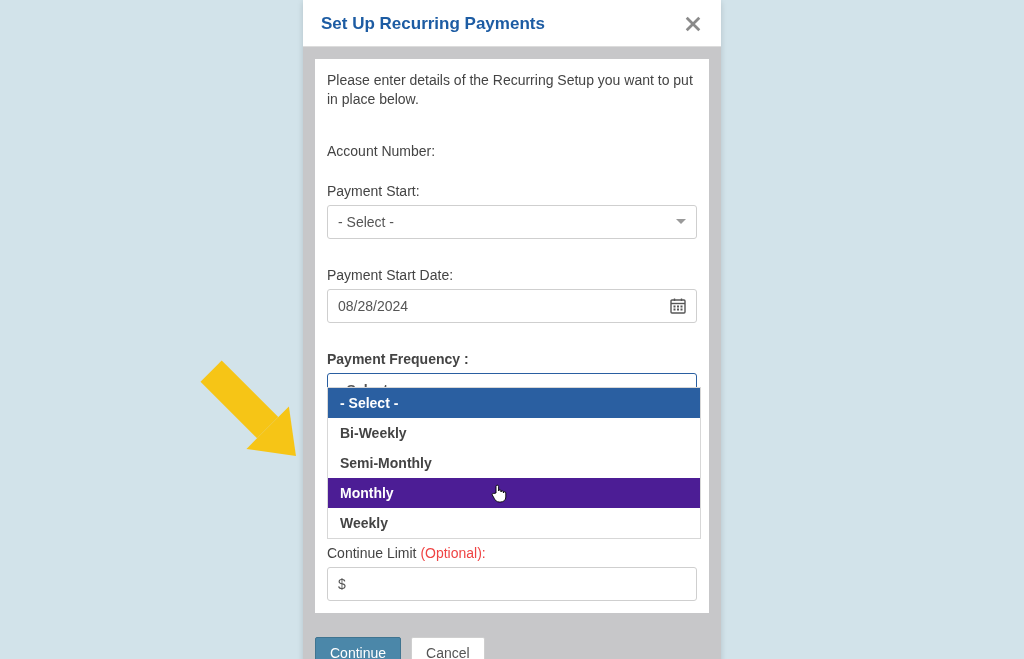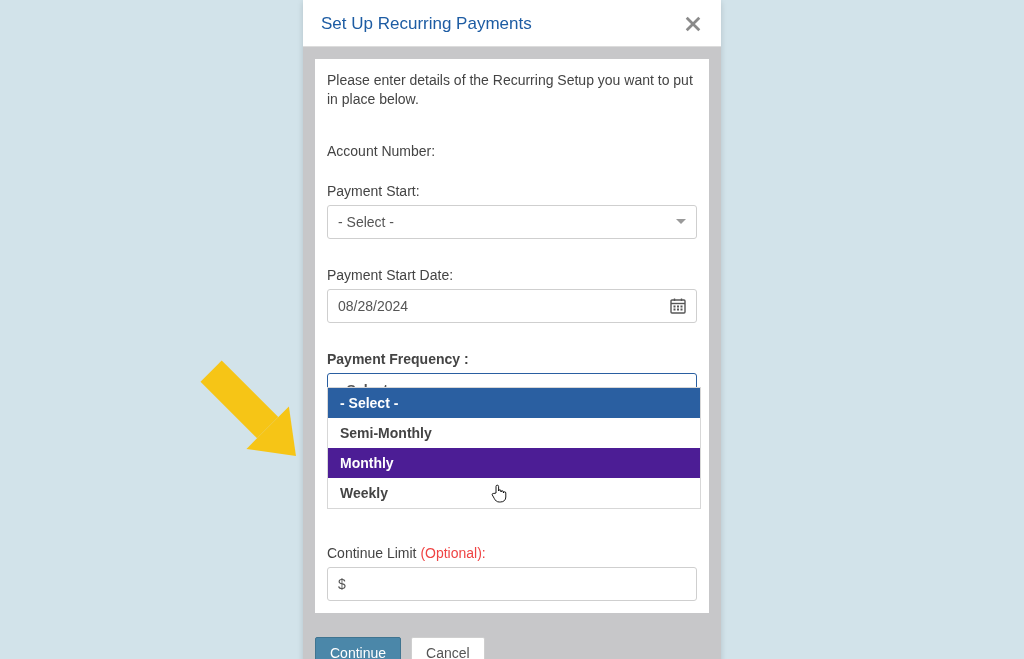--- a/index.html
+++ b/index.html
@@ -22,21 +22,21 @@
   .modal-header {
     background: #fff;
     border-bottom: 1px solid #dcdcdc;
     padding: 14px 18px 12px 18px;
     display: flex;
     align-items: center;
     justify-content: space-between;
   }
   .modal-title {
     color: #1d5ca3;
-    font-weight: 400;
+    font-weight: 700;
     font-size: 17px;
   }
   .close-x {
     width: 20px; height: 20px;
     color: #888;
     cursor: pointer;
     display: flex; align-items: center; justify-content: center;
   }
   .close-x svg { width: 18px; height: 18px; stroke: #8a8a8a; stroke-width: 3; }
   .card {
@@ -202,20 +202,21 @@
     </div>
 
     <div class="input-row tight dropdown-wrap">
       <div class="field-label">Payment Frequency :</div>
       <div class="input active">
         <span class="value">- Select -</span>
         <span class="caret"></span>
       </div>
       <div class="dropdown-list">
         <div class="opt selected">- Select -</div>
+        <div class="opt">Bi-Weekly</div>
         <div class="opt">Semi-Monthly</div>
         <div class="opt hovered">Monthly</div>
         <div class="opt">Weekly</div>
       </div>
     </div>
 
     <div style="height:120px"></div>
 
     <div class="input-row last">
       <div class="field-label hidden-behind">

